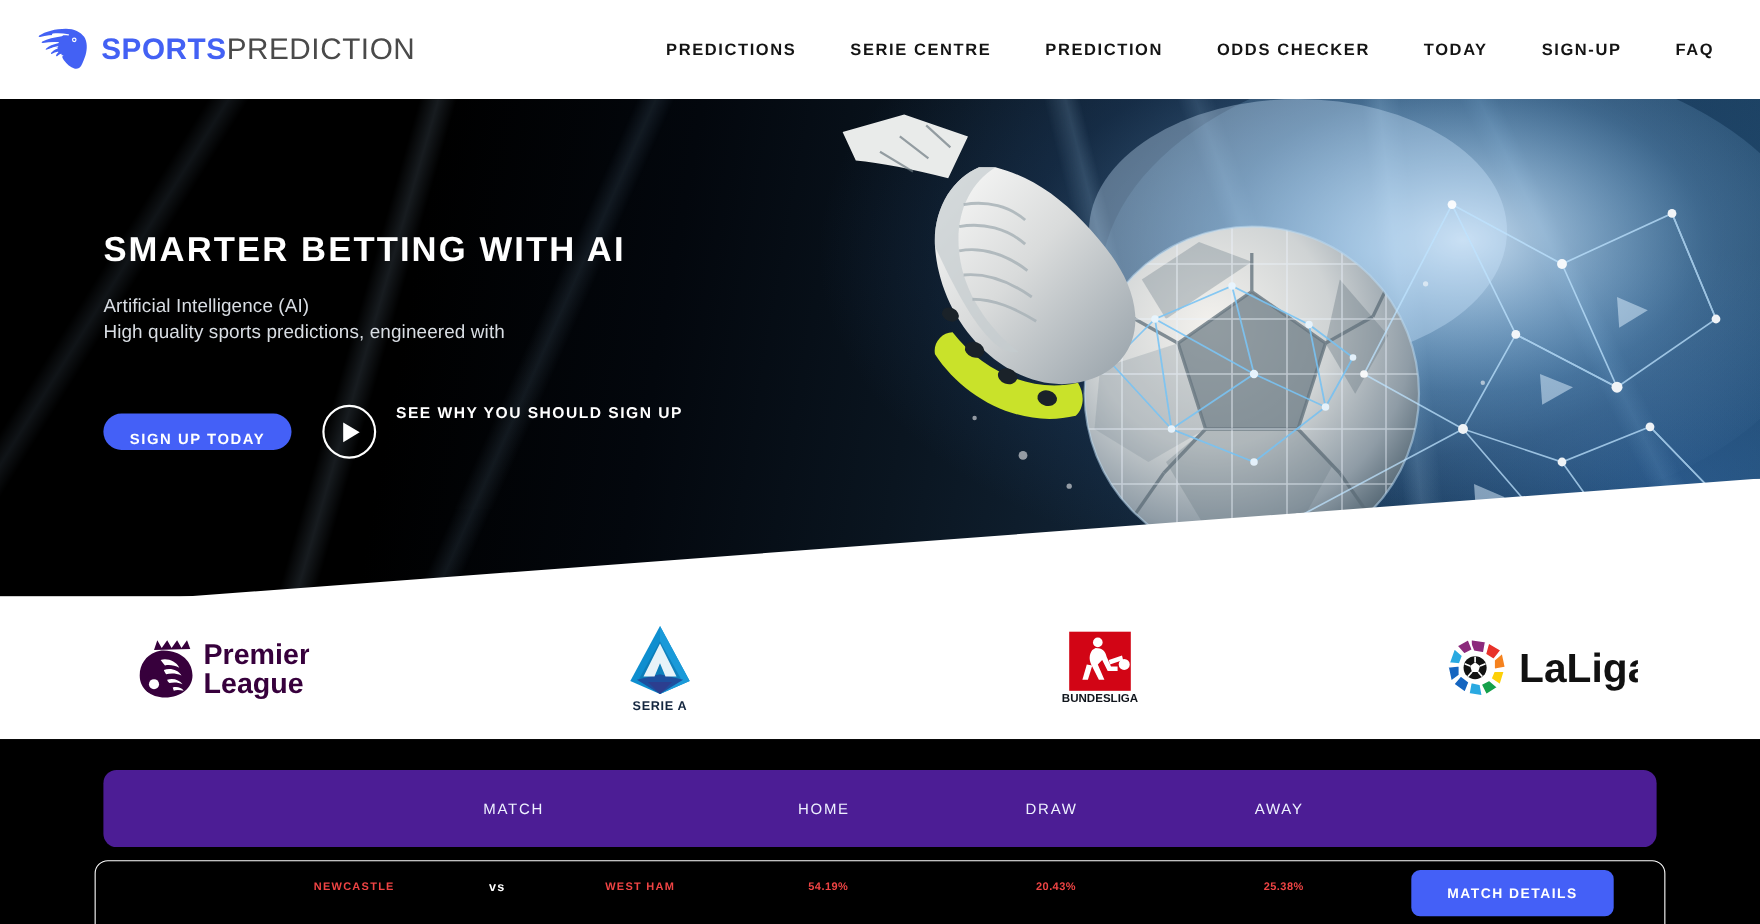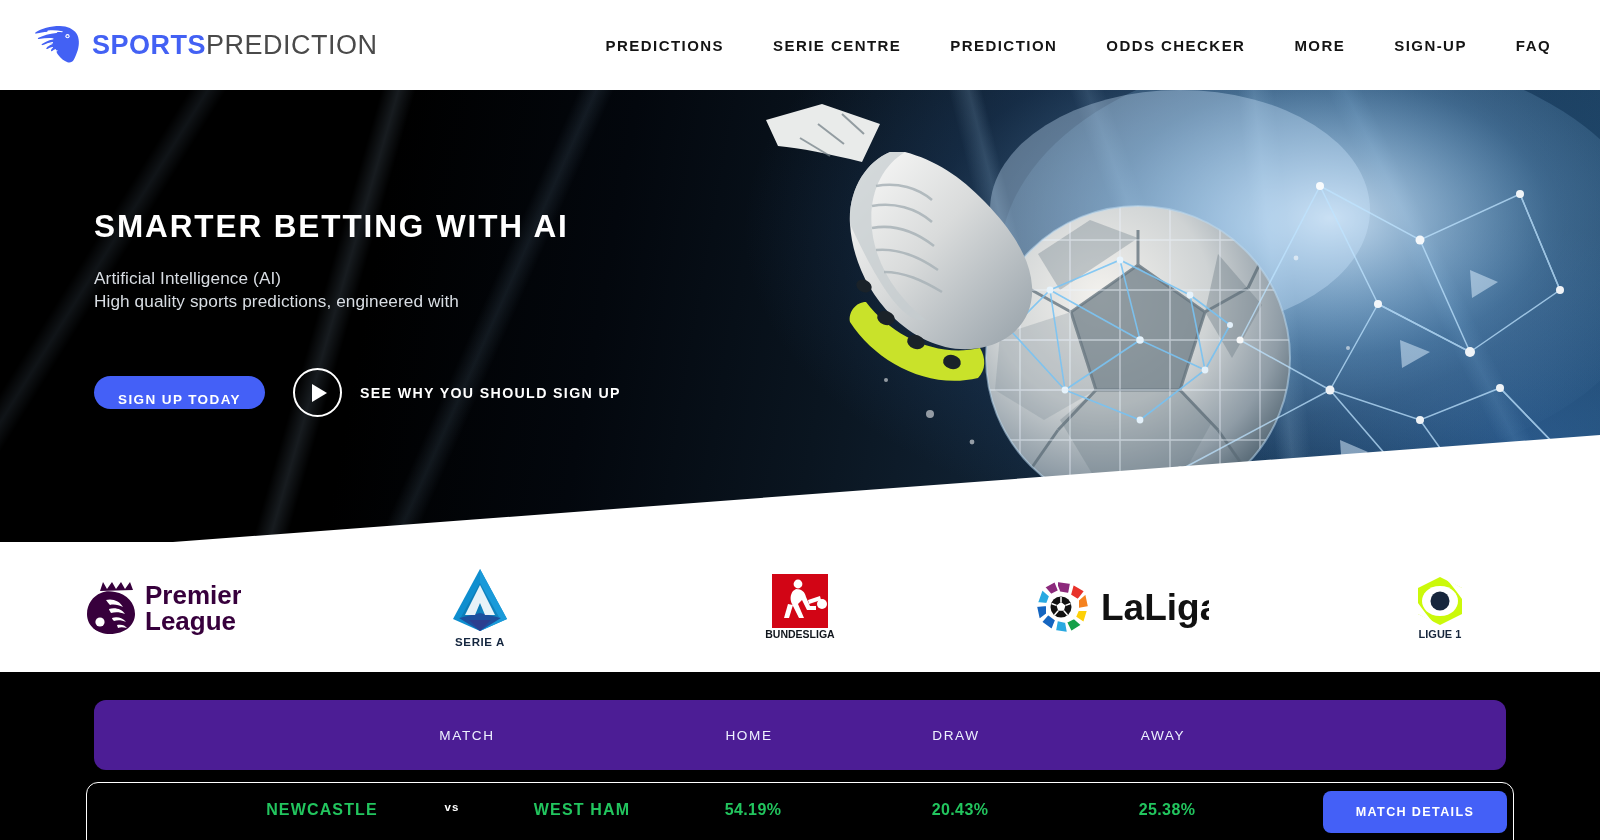--- a/index.html
+++ b/index.html
@@ -105,21 +105,21 @@
   .btn-signup {
     background: #4460f7;
     color: #ffffff;
     border: none; border-radius: 22px;
     height: 33px; padding: 16px 24px;
     font-family: "Liberation Sans", sans-serif;
     font-size: 13.5px; font-weight: 700; letter-spacing: 1.4px;
     cursor: pointer;
     white-space: nowrap;
   }
-  .play-group { display: flex; align-items: center; margin-left: 28px; cursor: pointer; }
+  .play-group { display: flex; margin-left: 28px; cursor: pointer; }
   .play-circle {
     width: 49px; height: 49px; border-radius: 50%;
     border: 2px solid #ffffff;
     display: flex; align-items: center; justify-content: center;
     flex: none;
   }
   .play-tri {
     width: 0; height: 0; margin-left: 4px;
     border-left: 15px solid #ffffff;
     border-top: 9px solid transparent;
@@ -183,39 +183,39 @@
     background: #000000;
     border: 1.4px solid #ffffff;
     border-radius: 12px;
   }
   .row-inner {
     position: absolute; inset: 0;
     display: block;
   }
   .cell {
     position: absolute; top: 18px;
-    color: #22c55e;
-    font-size: 16px; font-weight: 700; letter-spacing: 1.15px;
+    color: #ef4444;
+    font-size: 10px; font-weight: 700; letter-spacing: 1.15px;
     white-space: nowrap;
     text-align: center;
   }
   .c-home-team { left: 126px; width: 218px; }
   .c-vs        { left: 344px; width: 42px; font-size: 11.5px; font-weight: 600; letter-spacing: 1px; color:#ffffff; }
   .c-away-team { left: 386px; width: 218px; }
   .c-pct1      { left: 591px; width: 150px; font-weight: 600; letter-spacing: .4px; }
   .c-pct2      { left: 798px; width: 150px; font-weight: 600; letter-spacing: .4px; }
   .c-pct3      { left: 1005px; width: 150px; font-weight: 600; letter-spacing: .4px; }
   .btn-details {
     position: absolute; left: 1196px; top: 8px;
     width: 184px; height: 42px;
     background: #4460f7; color: #ffffff;
     border: none; border-radius: 8px;
     font-family: "Liberation Sans", sans-serif;
     font-size: 12.6px; font-weight: 700; letter-spacing: 1.35px;
-    cursor: pointer; white-space: nowrap; margin-left: 40px;
+    cursor: pointer; white-space: nowrap;
   }
 </style>
 </head>
 <body>
 
 <div id="page">
 
   <div class="navbar">
     <div class="brand">
       <svg class="brand-icon" viewBox="0 0 52 46">
@@ -231,21 +231,21 @@
       <div class="brand-text">
         <span class="b1">SPORTS</span><span class="b2">PREDICTION</span>
       </div>
     </div>
 
     <nav class="nav-links">
       <a class="nav-link">PREDICTIONS</a>
       <a class="nav-link">SERIE CENTRE</a>
       <a class="nav-link">PREDICTION</a>
       <a class="nav-link">ODDS CHECKER</a>
-      <a class="nav-link">MORE</a>
+      <a class="nav-link">TODAY</a>
       <a class="nav-link">SIGN-UP</a>
       <a class="nav-link">FAQ</a>
       <a class="nav-link">LOGIN</a>
     </nav>
   </div>
 
   <section class="hero">
     <div class="hero-bg">
       <div class="base"></div>
       <div class="streaks"></div>
@@ -476,30 +476,20 @@
             <polygon points="0,-5 4.5,-1.6 2.8,3.8 -2.8,3.8 -4.5,-1.6"></polygon>
           </g>
           <g stroke="#ffffff" stroke-width="1.5">
             <path d="M0,-5 L0,-10M4.5,-1.6 L9.5,-3.5M2.8,3.8 L6.5,8M-2.8,3.8 L-6.5,8M-4.5,-1.6 L-9.5,-3.5"></path>
           </g>
         </g>
         <text x="70" y="44" fill="#111111" font-family="'Liberation Sans',sans-serif" font-size="37" font-weight="700">LaLiga</text>
       </svg>
     </div>
 
-    <div class="league-item">
-      <svg width="72" height="68" viewBox="0 0 72 68">
-        <path d="M36 4 L58 15 L58 41 L36 52 L14 41 L14 15 Z" fill="#cbf90a"></path>
-        <path d="M36 13 C24 13 18 21 18 28 C18 35 24 43 36 43 C48 43 54 35 54 28 C54 21 48 13 36 13z" fill="#ffffff"></path>
-        <path d="M42 6 L58 15 L58 26 C52 18 48 12 42 6z" fill="#ffffff"></path>
-        <path d="M30 50 L14 41 L14 30 C20 38 24 44 30 50z" fill="#ffffff"></path>
-        <circle cx="36" cy="28" r="9.5" fill="#17263c"></circle>
-        <text x="36" y="65" text-anchor="middle" fill="#17263c" font-family="'Liberation Sans',sans-serif" font-size="11" font-weight="700">LIGUE 1</text>
-      </svg>
-    </div>
   </div>
 
   <div class="table-zone">
 
     <div class="table-head">
       <div class="th th-match">MATCH</div>
       <div class="th th-home">HOME</div>
       <div class="th th-draw">DRAW</div>
       <div class="th th-away">AWAY</div>
     </div>

